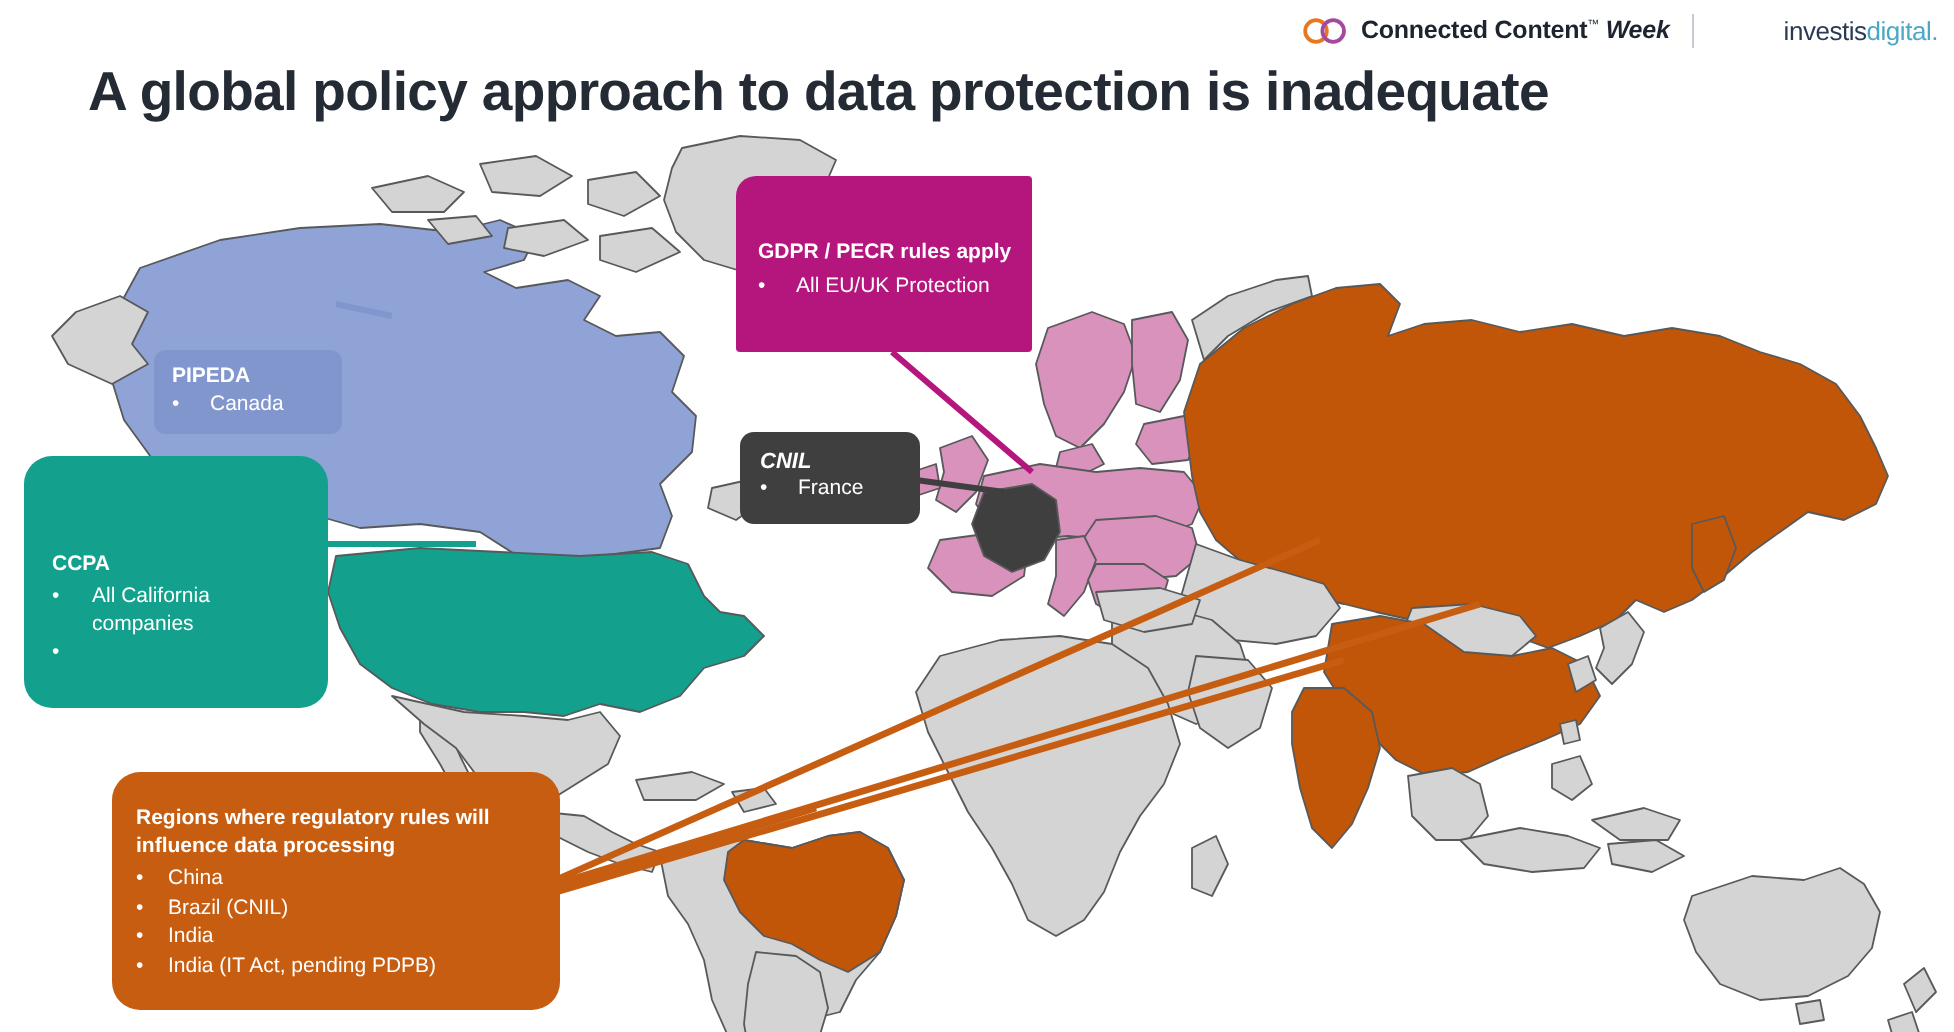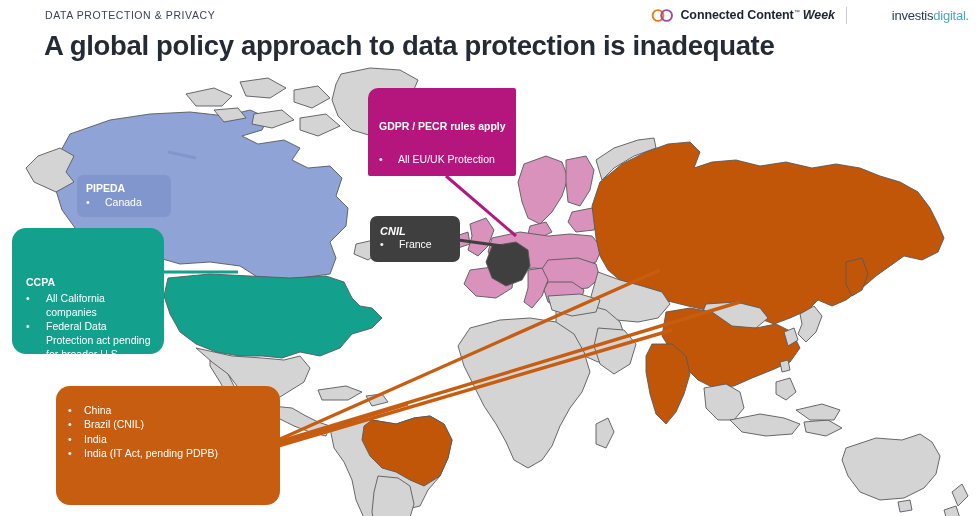--- a/index.html
+++ b/index.html
@@ -162,21 +162,21 @@
   
   #callout-gdpr {
     left: 368px; top: 88px;
     width: 148px; height: 88px;
     background: #b5167e;
     border-radius: 10px 2px 2px 2px;
     padding: 31px 6px 0 11px;
     font-size: 10.5px;
     line-height: 1.35;
   }
-  #callout-gdpr .c-title { font-size: 10.5px; margin-bottom: 19px; }
+  #callout-gdpr .c-title { font-size: 10.5px; margin-bottom: 3px; }
   #callout-gdpr li .dot { width: 19px; }
 
   
   #callout-cnil {
     left: 370px; top: 216px;
     width: 90px; height: 46px;
     background: #3f3f3f;
     border-radius: 7px;
     padding: 8px 0 0 10px;
     font-size: 10.5px;
@@ -200,21 +200,20 @@
     margin-bottom: 2px;
     line-height: 1.3;
   }
   #callout-regions li .dot { width: 16px; }
 </style>
 </head>
 <body>
 
 <div id="slide">
 
-  <div id="kicker">DATA PROTECTION &amp; PRIVACY</div>
   <div id="page-title">A global policy approach to data protection is inadequate</div>
 
   <div id="brand">
     <div id="ccw-lockup">
       <svg id="ccw-mark" width="24" height="13" viewBox="0 0 24 13">
         <circle cx="7" cy="6.5" r="5.4" fill="none" stroke="#e8781f" stroke-width="1.9"></circle>
         <circle cx="15.6" cy="6.5" r="5.4" fill="none" stroke="#a34a9e" stroke-width="1.9"></circle>
       </svg>
       <span id="ccw-words"><span>Connected Content</span><span class="tm">™</span>&nbsp;<span class="week">Week</span></span>
     </div>
@@ -345,21 +344,20 @@
 
   <div class="callout" id="callout-ccpa">
     <span class="c-title">CCPA</span>
     <ul>
       <li>
         <span class="dot">•</span>
         <span class="txt">All California companies</span>
       </li>
       <li>
         <span class="dot">•</span>
-        <span class="txt">Federal Data Protection act pending for broader U.S.</span>
       </li>
     </ul>
   </div>
 
   <div class="callout" id="callout-gdpr">
     <span class="c-title">GDPR / PECR rules apply</span>
     <ul>
       <li>
         <span class="dot">•</span>
         <span class="txt">All EU/UK Protection</span>
@@ -371,20 +369,21 @@
     <span class="c-title">CNIL</span>
     <ul>
       <li>
         <span class="dot">•</span>
         <span class="txt">France</span>
       </li>
     </ul>
   </div>
 
   <div class="callout" id="callout-regions">
+    <span class="c-title">Regions where regulatory rules will influence data processing</span>
     <ul>
       <li>
         <span class="dot">•</span>
         <span class="txt">China</span>
       </li>
       <li>
         <span class="dot">•</span>
         <span class="txt">Brazil (CNIL)</span>
       </li>
       <li>

